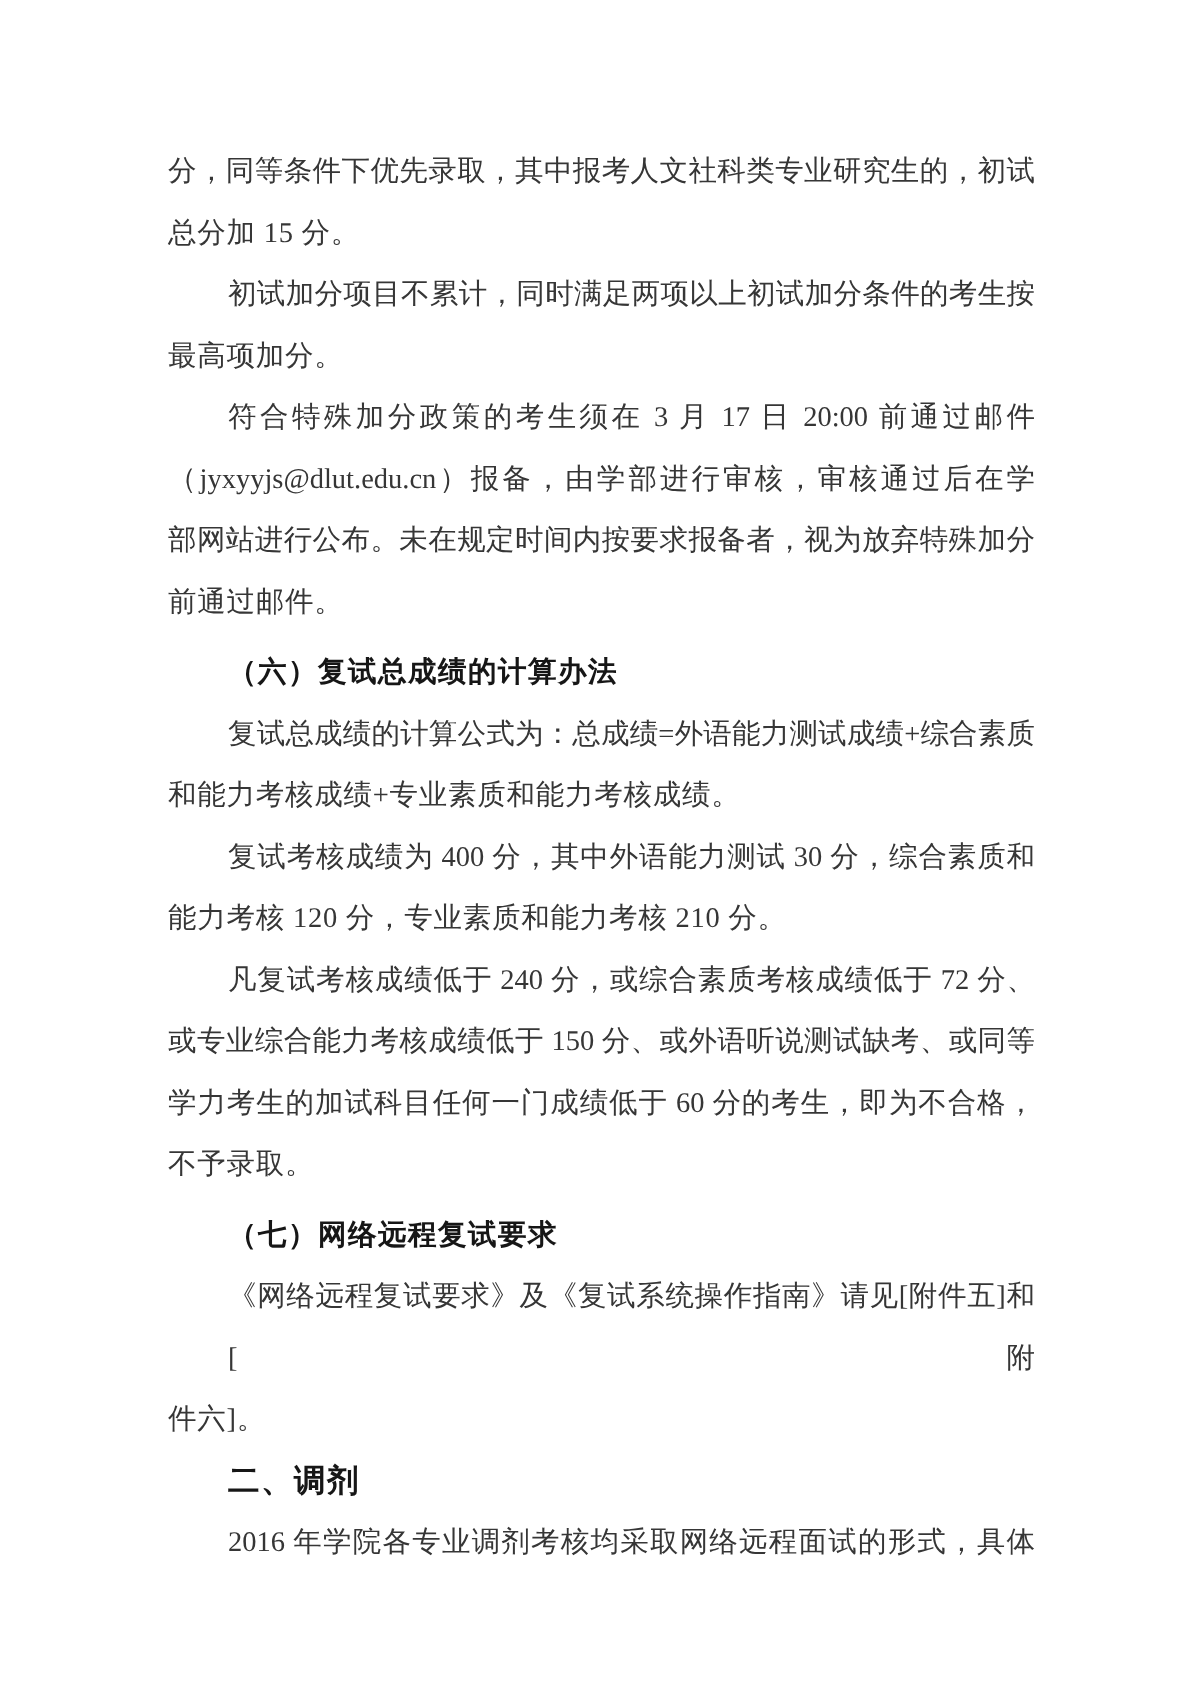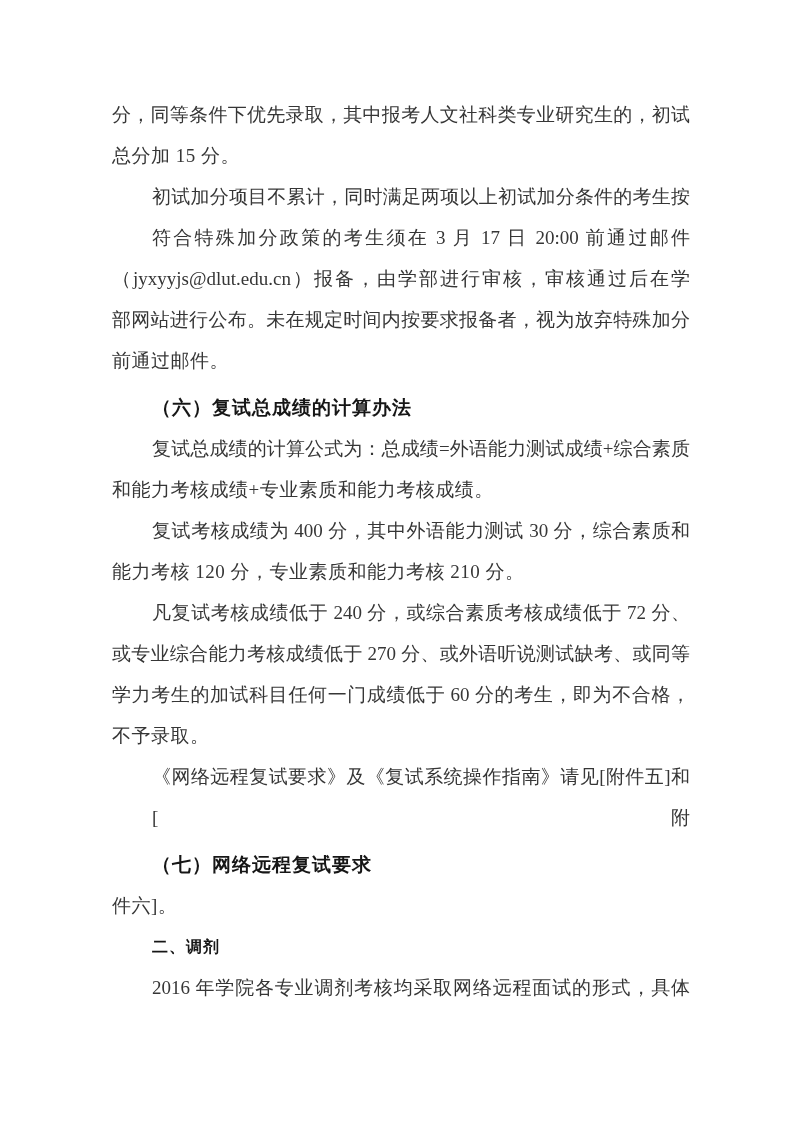--- a/index.html
+++ b/index.html
@@ -40,45 +40,46 @@
   .line.h2 {
     font-family: Liberation Serif, serif;
     font-weight: bold;
     color: #161616;
     margin-top: 6px;
     letter-spacing: 1px;
   }
   .line.h1 {
     font-family: "Liberation Sans", "DejaVu Sans", sans-serif;
     font-weight: bold;
-    font-size: 16px;
+    font-size: 21px;
     color: #161616;
     letter-spacing: 1px;
   }
 </style>
 </head>
 <body>
 
 <div class="page">
   <div class="content" id="content">
       <div class="line body justify">分，同等条件下优先录取，其中报考人文社科类专业研究生的，初试</div>
       <div class="line body">总分加 15 分。</div>
       <div class="line body indent justify">初试加分项目不累计，同时满足两项以上初试加分条件的考生按</div>
+      <div class="line body">最高项加分。</div>
       <div class="line body indent justify">符合特殊加分政策的考生须在 3 月 17 日 20:00 前通过邮件</div>
       <div class="line body justify">（jyxyyjs@dlut.edu.cn）报备，由学部进行审核，审核通过后在学</div>
       <div class="line body justify">部网站进行公布。未在规定时间内按要求报备者，视为放弃特殊加分</div>
       <div class="line body">前通过邮件。</div>
       <div class="line h2 indent">（六）复试总成绩的计算办法</div>
       <div class="line body indent justify">复试总成绩的计算公式为：总成绩=外语能力测试成绩+综合素质</div>
       <div class="line body">和能力考核成绩+专业素质和能力考核成绩。</div>
       <div class="line body indent justify">复试考核成绩为 400 分，其中外语能力测试 30 分，综合素质和</div>
       <div class="line body">能力考核 120 分，专业素质和能力考核 210 分。</div>
       <div class="line body indent justify">凡复试考核成绩低于 240 分，或综合素质考核成绩低于 72 分、</div>
-      <div class="line body justify">或专业综合能力考核成绩低于 270 分、或外语听说测试缺考、或同等</div>
+      <div class="line body justify">或专业综合能力考核成绩低于 150 分、或外语听说测试缺考、或同等</div>
       <div class="line body justify">学力考生的加试科目任何一门成绩低于 60 分的考生，即为不合格，</div>
       <div class="line body">不予录取。</div>
+      <div class="line h2 indent">（七）网络远程复试要求</div>
       <div class="line body indent justify">《网络远程复试要求》及《复试系统操作指南》请见[附件五]和[附</div>
-      <div class="line h2 indent">（七）网络远程复试要求</div>
       <div class="line body">件六]。</div>
       <div class="line h1 indent">二、调剂</div>
       <div class="line body indent justify">2016 年学院各专业调剂考核均采取网络远程面试的形式，具体</div>
     </div>
 </div>
 
 </body></html>

